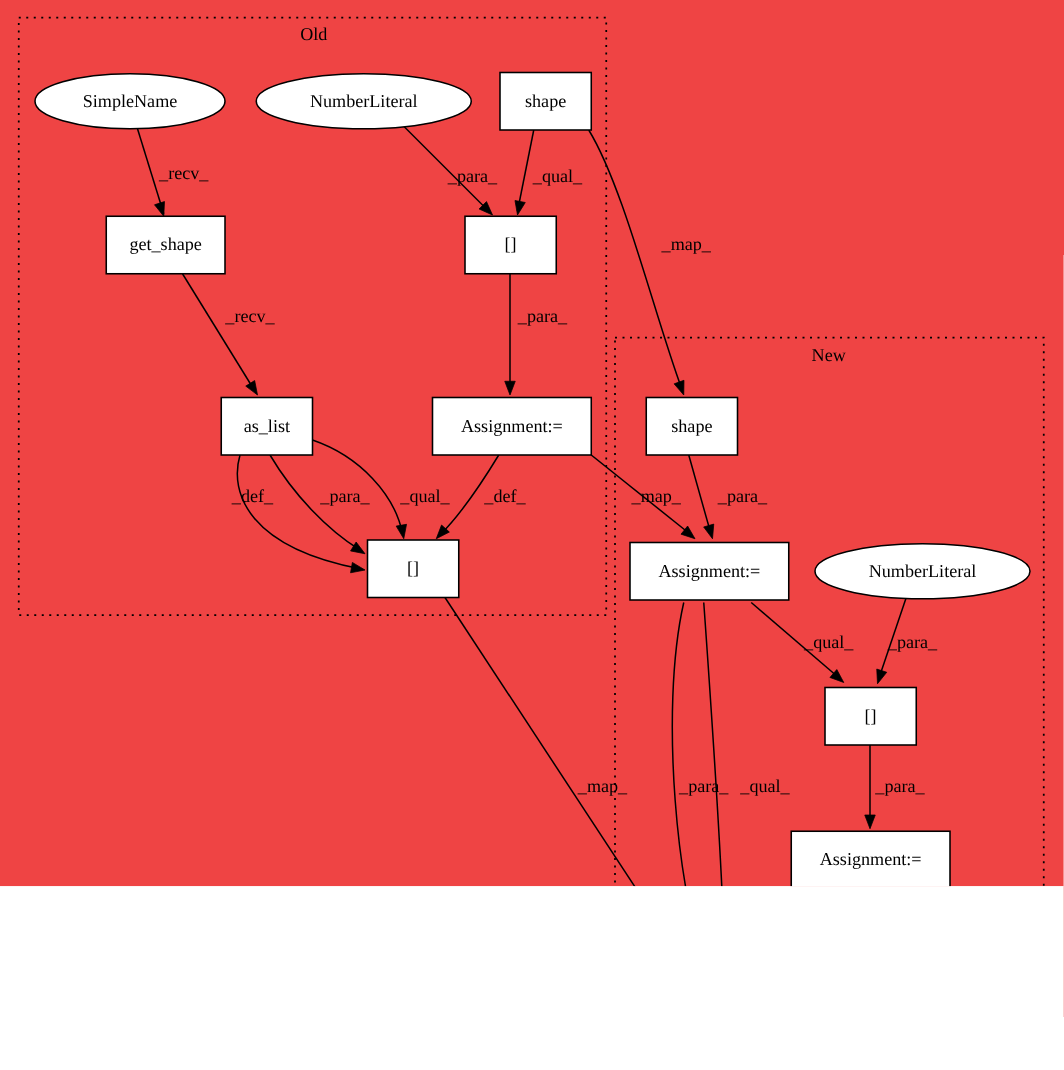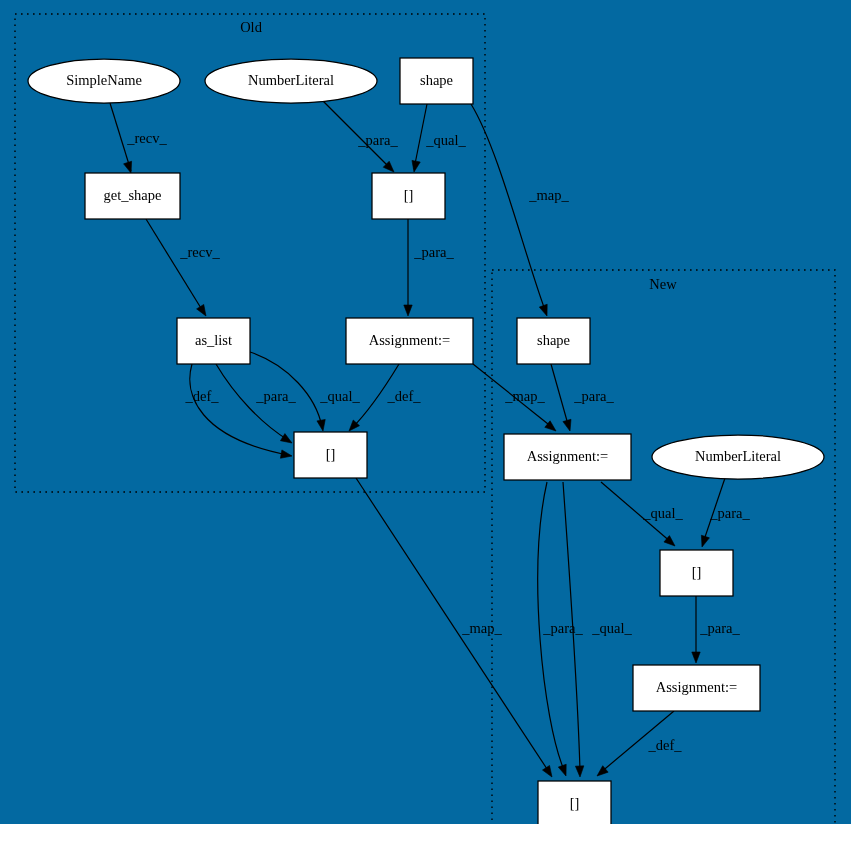--- a/index.html
+++ b/index.html
@@ -7,22 +7,22 @@
     margin: 0;
     padding: 0;
     background: #ffffff;
   }
   body {
     font-family: "Liberation Serif", "DejaVu Serif", serif;
   }
   #canvas-wrap {
     position: relative;
     width: 851px;
-    height: 824px;
-    background: #0369a1;
+    height: 709px;
+    background: #ef4444;
     overflow: hidden;
   }
   svg#graph {
     position: absolute;
     top: 0;
     left: 0;
     width: 851px;
     height: 856px;
   }
   .cluster-box {

